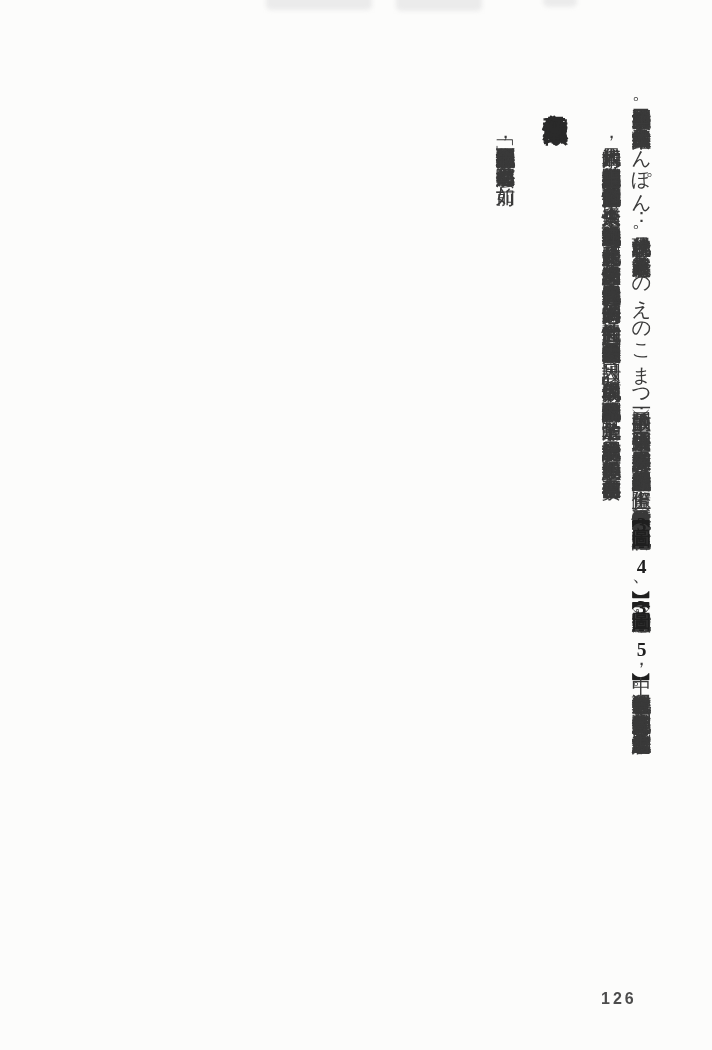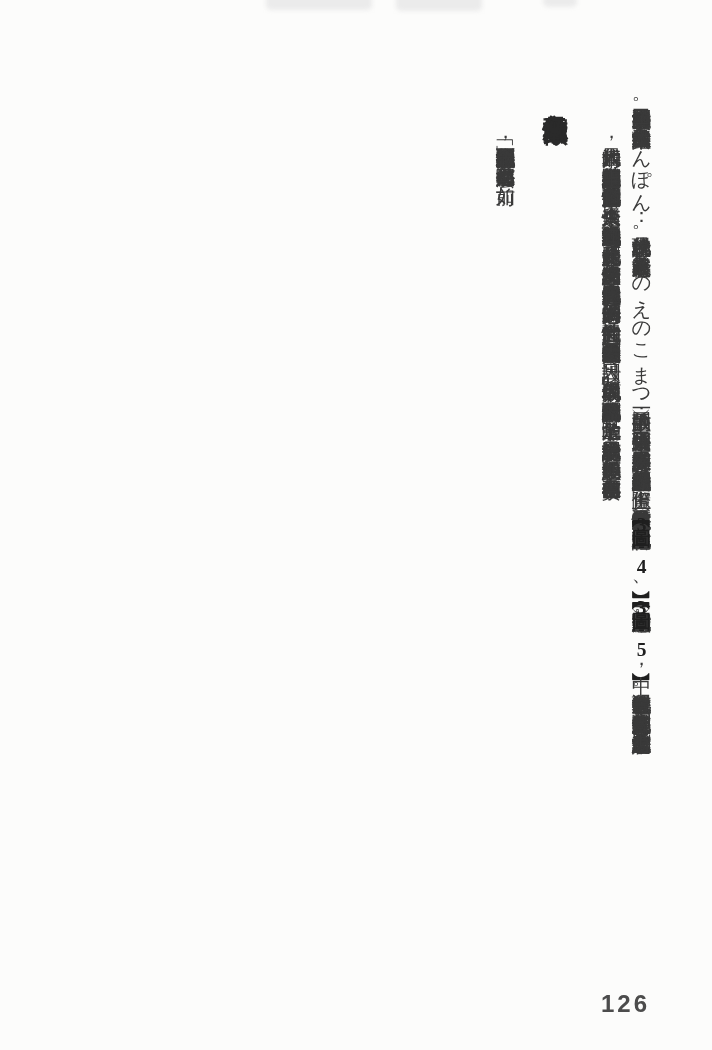--- a/index.html
+++ b/index.html
@@ -49,21 +49,21 @@
     color: #2a2a2a;
     letter-spacing: 1px;
   }
   .figtag { font-weight: bold; color: #1f1f1f; }
 
   .page-number {
     position: absolute;
     left: 601px;
     top: 990px;
     font-family: "Liberation Sans", "DejaVu Sans", sans-serif;
-    font-size: 24px;
+    font-size: 16px;
     font-weight: bold;
     letter-spacing: 3px;
     color: #4c4c4c;
   }
 </style>
 </head>
 <body>
 
 <div class="page">
 

